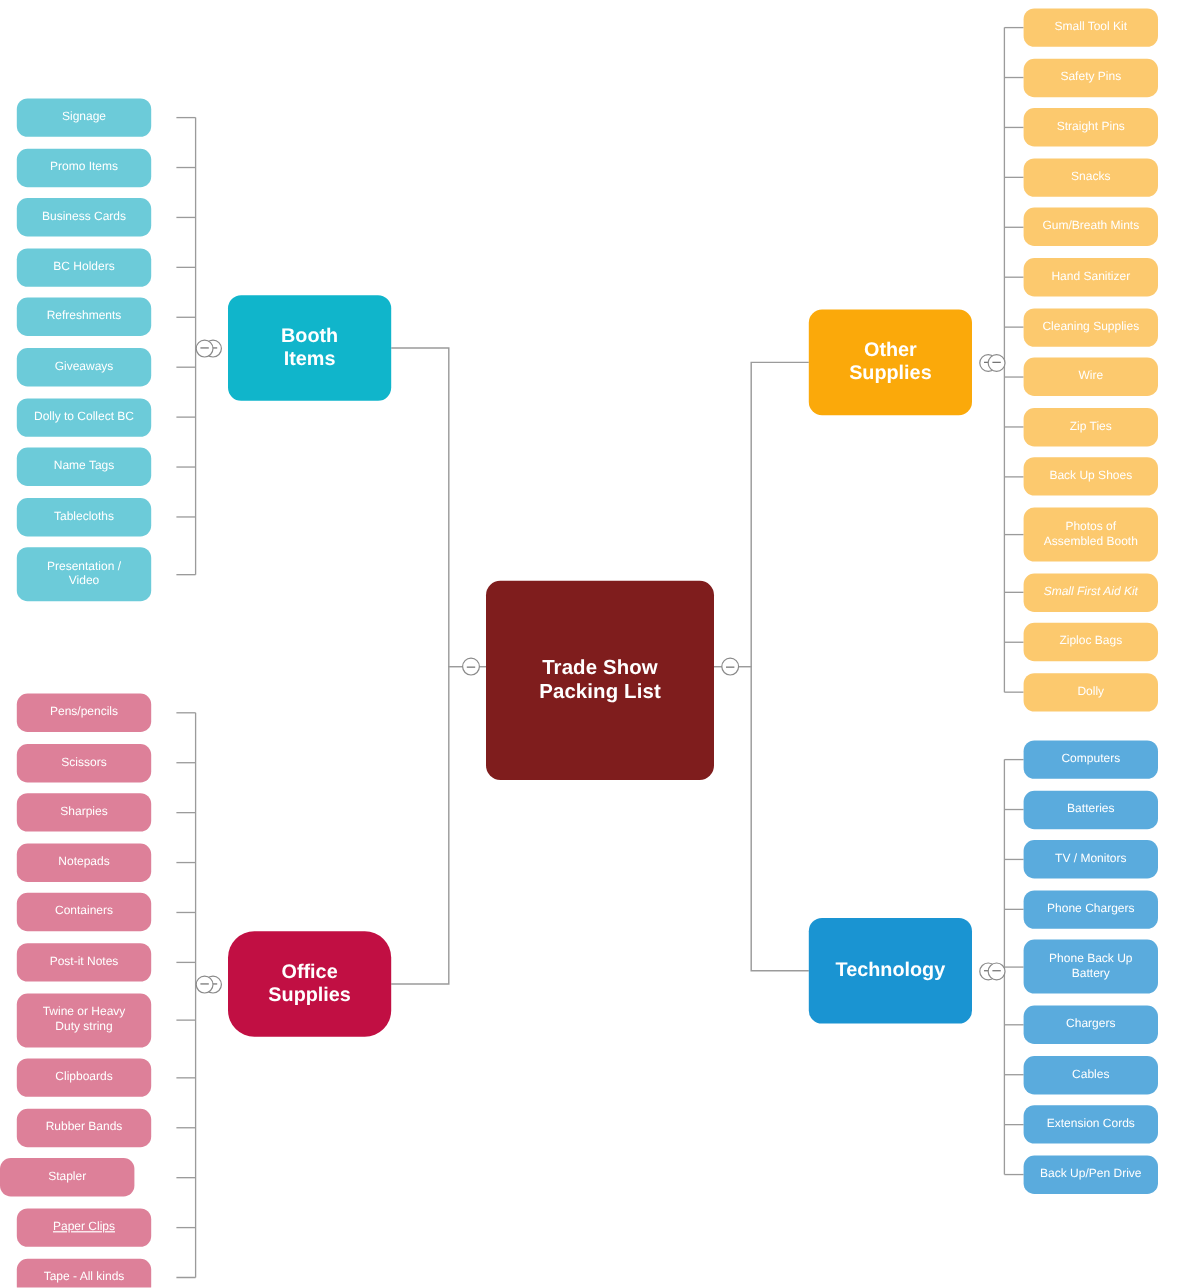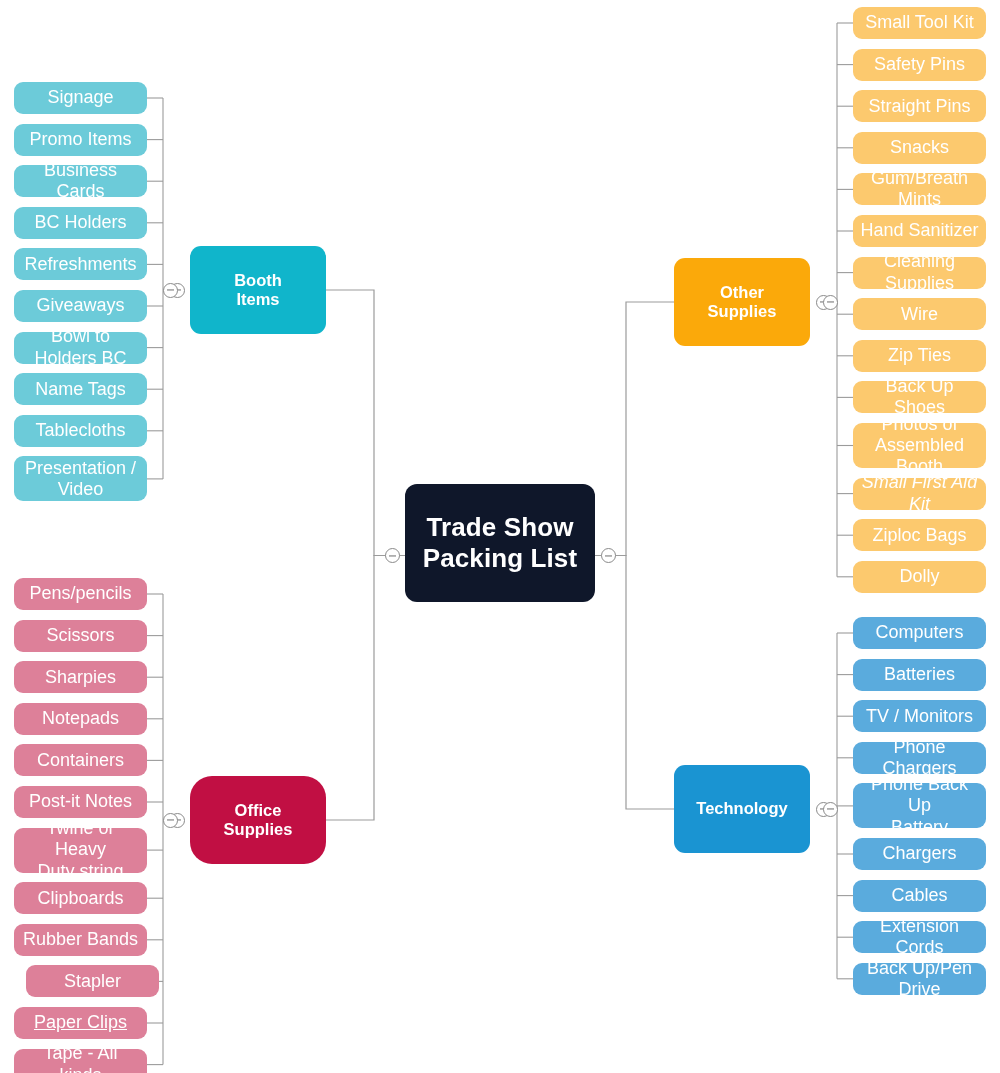--- a/index.html
+++ b/index.html
@@ -71,44 +71,44 @@
     justify-content: center;
     text-align: center;
     color: #ffffff;
     cursor: pointer;
     z-index: 4;
     line-height: 1.18;
     white-space: pre-line;
   }
 
   .root {
-    width: 190px; height: 118px;
+    width: 190px; height: 166px;
     border-radius: 12px;
-    background: #0f172a;
-    font-size: 26px;
+    background: #7f1d1d;
+    font-size: 17px;
     font-weight: bold;
     letter-spacing: .1px;
     z-index: 5;
   }
 
   .branch {
     width: 136px; height: 88px;
     border-radius: 11px;
     font-size: 16.5px;
     font-weight: bold;
   }
   .branch.booth   { background: #10b5cb; }
   .branch.office  { background: #c10f43; border-radius: 22px; }
   .branch.other   { background: #fba90a; }
   .branch.tech    { background: #1a94d2; }
 
   .leaf {
-    width: 133px;
+    width: 112px;
     border-radius: 9px;
-    font-size: 18px;
+    font-size: 10px;
     font-weight: normal;
     padding: 0 6px;
   }
   .leaf.h1 { height: 32px; }
   .leaf.h2 { height: 45px; }
 
   .leaf.booth  { background: #6ccbd9; }
   .leaf.office { background: #dd8099; }
   .leaf.other  { background: #fcc96e; }
   .leaf.tech   { background: #5aabdd; }
@@ -183,40 +183,40 @@
       <div class="toggle" style="left: 608px; top: 555.5px;"></div>
       <div class="node branch booth" style="left: 190px; top: 246px;">Booth
 Items</div>
       <div class="toggle" style="left: 177px; top: 290px;"></div>
       <div class="node leaf h1 booth" style="left: 14px; top: 82px;">Signage</div>
       <div class="node leaf h1 booth" style="left: 14px; top: 123.6px;">Promo Items</div>
       <div class="node leaf h1 booth" style="left: 14px; top: 165.2px;">Business Cards</div>
       <div class="node leaf h1 booth" style="left: 14px; top: 206.8px;">BC Holders</div>
       <div class="node leaf h1 booth" style="left: 14px; top: 248.4px;">Refreshments</div>
       <div class="node leaf h1 booth" style="left: 14px; top: 290px;">Giveaways</div>
-      <div class="node leaf h1 booth" style="left: 14px; top: 331.6px;">Bowl to Holders BC</div>
+      <div class="node leaf h1 booth" style="left: 14px; top: 331.6px;">Dolly to Collect BC</div>
       <div class="node leaf h1 booth" style="left: 14px; top: 373.2px;">Name Tags</div>
       <div class="node leaf h1 booth" style="left: 14px; top: 414.8px;">Tablecloths</div>
       <div class="node leaf h2 booth" style="left: 14px; top: 456.4px;">Presentation /
 Video</div>
       <div class="toggle" style="left: 170px; top: 290px;"></div>
       <div class="node branch office" style="left: 190px; top: 776px;">Office
 Supplies</div>
       <div class="toggle" style="left: 177px; top: 820px;"></div>
       <div class="node leaf h1 office" style="left: 14px; top: 578px;">Pens/pencils</div>
       <div class="node leaf h1 office" style="left: 14px; top: 619.6px;">Scissors</div>
       <div class="node leaf h1 office" style="left: 14px; top: 661.2px;">Sharpies</div>
       <div class="node leaf h1 office" style="left: 14px; top: 702.8px;">Notepads</div>
       <div class="node leaf h1 office" style="left: 14px; top: 744.4px;">Containers</div>
       <div class="node leaf h1 office" style="left: 14px; top: 786px;">Post-it Notes</div>
       <div class="node leaf h2 office" style="left: 14px; top: 827.6px;">Twine or Heavy
 Duty string</div>
       <div class="node leaf h1 office" style="left: 14px; top: 882.2px;">Clipboards</div>
       <div class="node leaf h1 office" style="left: 14px; top: 923.8px;">Rubber Bands</div>
-      <div class="node leaf h1 office" style="left: 26px; top: 965.4px;">Stapler</div>
+      <div class="node leaf h1 office" style="left: 0; top: 965.4px;">Stapler</div>
       <div class="node leaf h1 office" style="left: 14px; top: 1007px; text-decoration: underline;">Paper Clips</div>
       <div class="node leaf h1 office" style="left: 14px; top: 1048.6px;">Tape - All kinds</div>
       <div class="toggle" style="left: 170px; top: 820px;"></div>
       <div class="node branch other" style="left: 674px; top: 258px;">Other
 Supplies</div>
       <div class="toggle" style="left: 823px; top: 302px;"></div>
       <div class="node leaf h1 other" style="left: 853px; top: 7px;">Small Tool Kit</div>
       <div class="node leaf h1 other" style="left: 853px; top: 48.6px;">Safety Pins</div>
       <div class="node leaf h1 other" style="left: 853px; top: 90.2px;">Straight Pins</div>
       <div class="node leaf h1 other" style="left: 853px; top: 131.8px;">Snacks</div>

